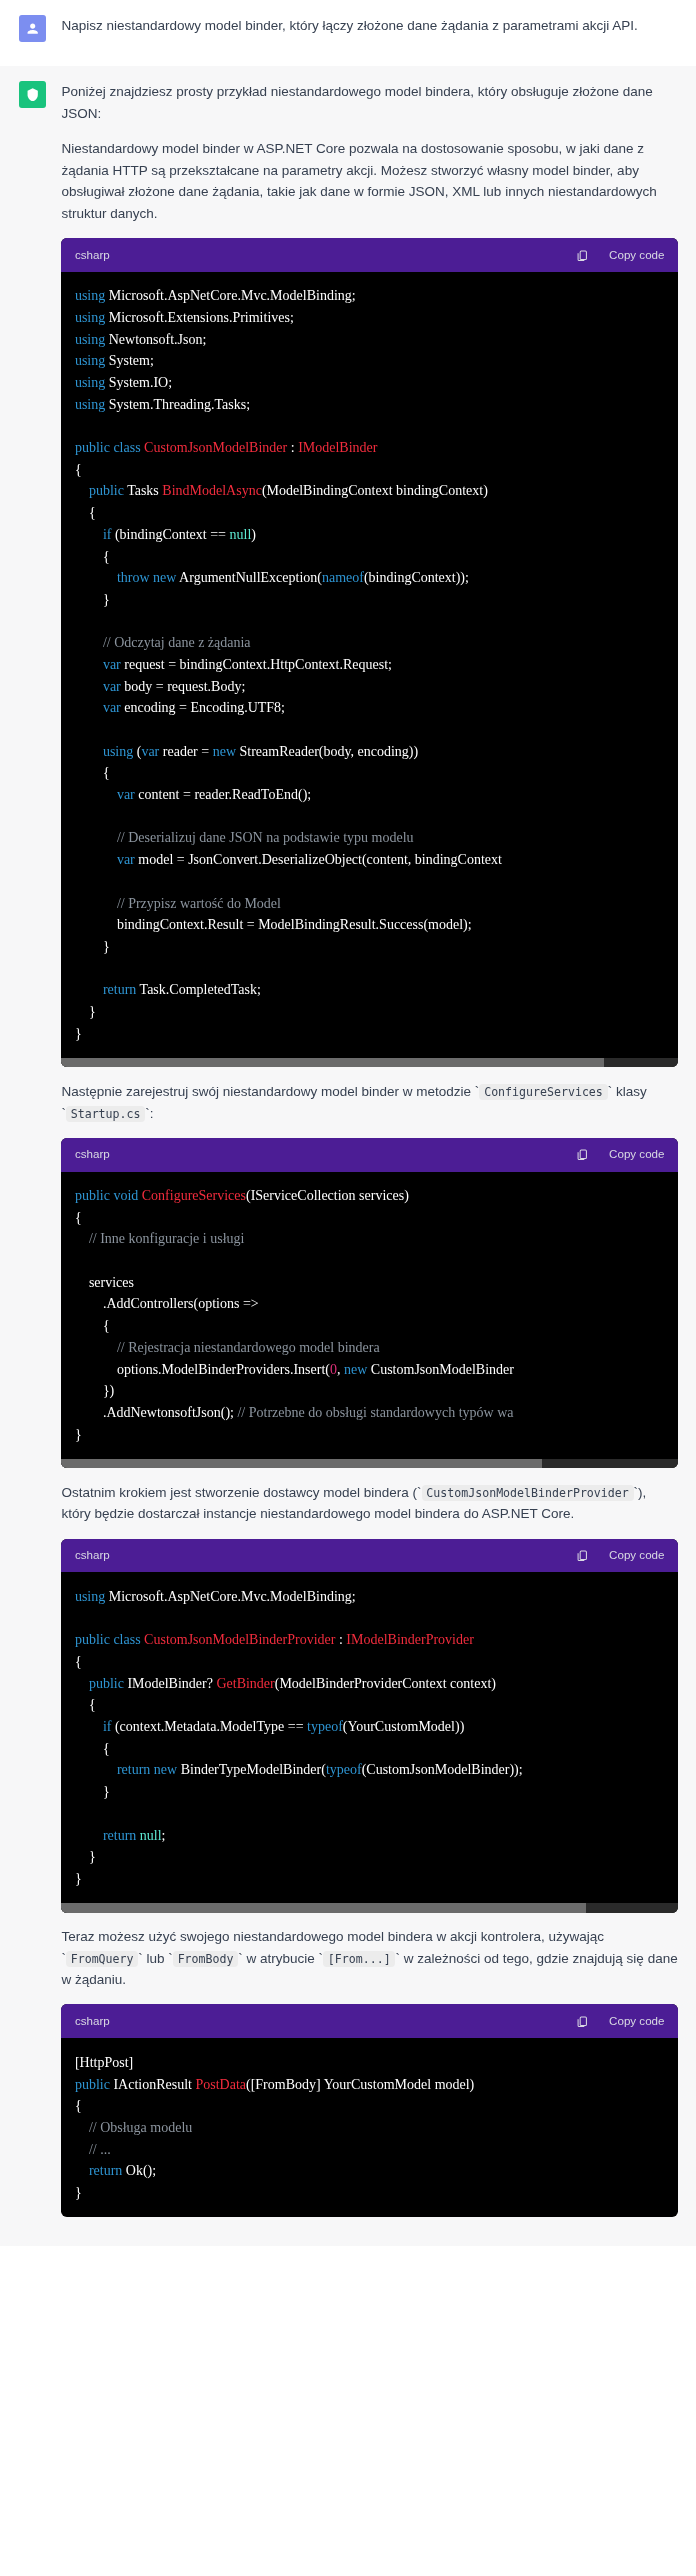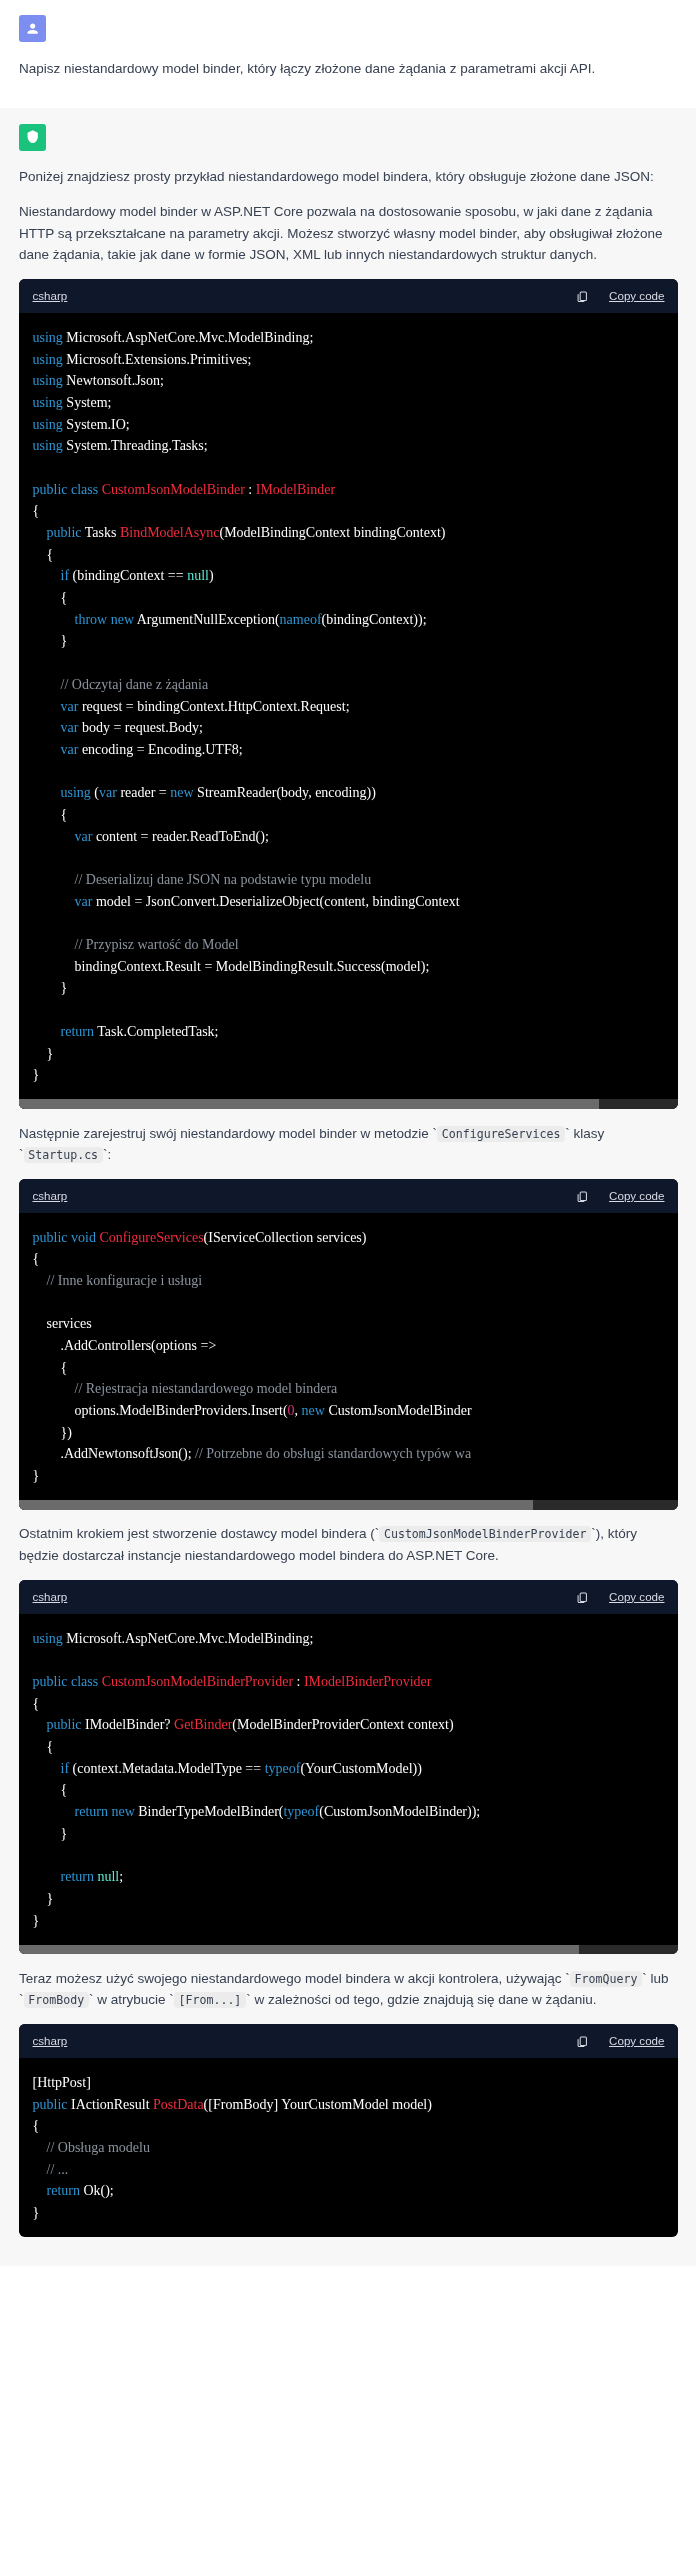--- a/index.html
+++ b/index.html
@@ -1,29 +1,29 @@
 <!DOCTYPE html>
 <html><head>
 <meta charset="utf-8">
 <style>
 * { margin: 0; padding: 0; box-sizing: border-box; }
 body { font-family: -apple-system, BlinkMacSystemFont, "Segoe UI", Helvetica, Arial, sans-serif; background: #fff; color: #374151; font-size: 13.5px; line-height: 1.6; }
 .container { width: 697px; }
-.message { display: flex; padding: 15.4px 19px; gap: 15.4px; flex-direction: column; }
+.message { display: flex; padding: 15.4px 19px; gap: 15.4px; }
 .message.user { background: #fff; }
 .message.assistant { background: #f7f7f8; }
 .avatar { width: 27px; height: 27px; border-radius: 2.9px; flex-shrink: 0; display: flex; align-items: center; justify-content: center; }
 .avatar.user-av { background: #7c8ef0; }
 .avatar.ai-av { background: #19c37d; }
 .avatar svg { width: 15.4px; height: 15.4px; fill: #fff; }
 .content { flex: 1; min-width: 0; }
 .content p { margin-bottom: 13.5px; color: #374151; }
 .inline-code { background: #ececec; padding: 1px 4.8px; border-radius: 3.9px; font-family: ui-monospace, Menlo, Consolas, monospace; font-size: 11.6px; }
 .code-block { background: #000; border-radius: 5.8px; margin: 13.5px 0; overflow: hidden; }
-.code-header { background: #0f172a; color: #d9d9e3; display: flex; justify-content: space-between; align-items: center; padding: 7.7px 13.5px; font-size: 11.6px; text-decoration: underline; }
+.code-header { background: #4c1d95; color: #d9d9e3; display: flex; justify-content: space-between; align-items: center; padding: 7.7px 13.5px; font-size: 11.6px; }
 .copy-btn { display: flex; align-items: center; gap: 21px; cursor: pointer; color: #d9d9e3; font-size: 11.6px; }
 .copy-btn svg { width: 12.5px; height: 12.5px; fill: none; stroke: #d9d9e3; stroke-width: 2; }
 .code-body { padding: 13.5px; overflow-x: auto; }
 .code-body pre { font-family: Liberation Serif, serif; font-size: 14px; line-height: 1.55; color: #fff; white-space: pre; }
 .scrollbar { height: 9.6px; background: #2a2a2a; }
 .scrollbar-thumb { height: 100%; background: #6b6b6b; }
 .k-using { color: #2e95d3; }
 .k-pub { color: #2e95d3; }
 .k-cls { color: #2e95d3; }
 .k-new { color: #2e95d3; }

